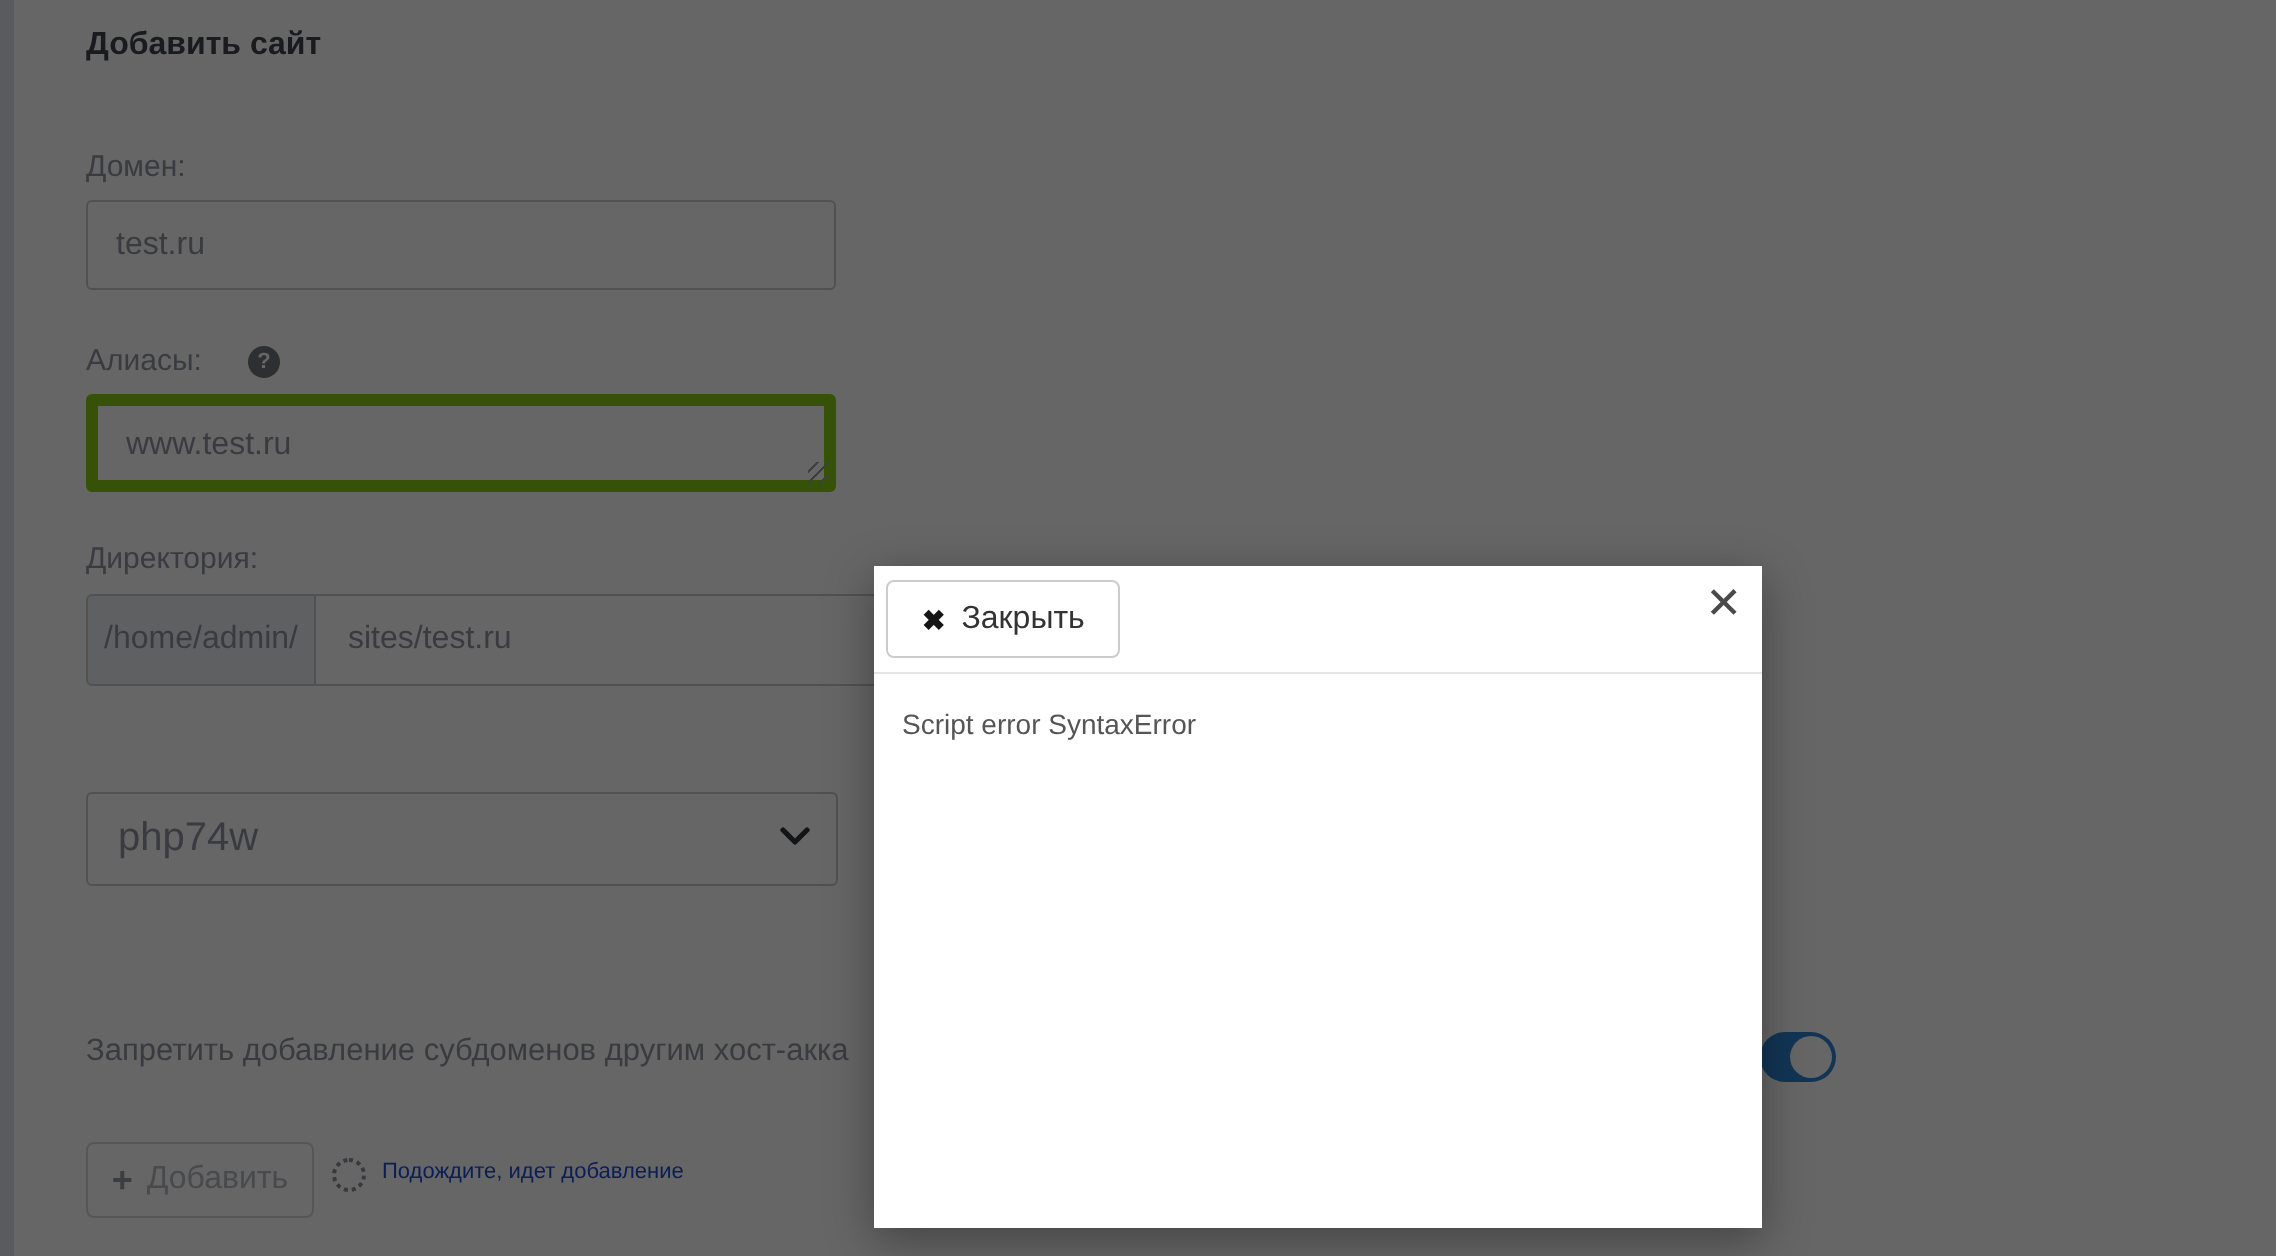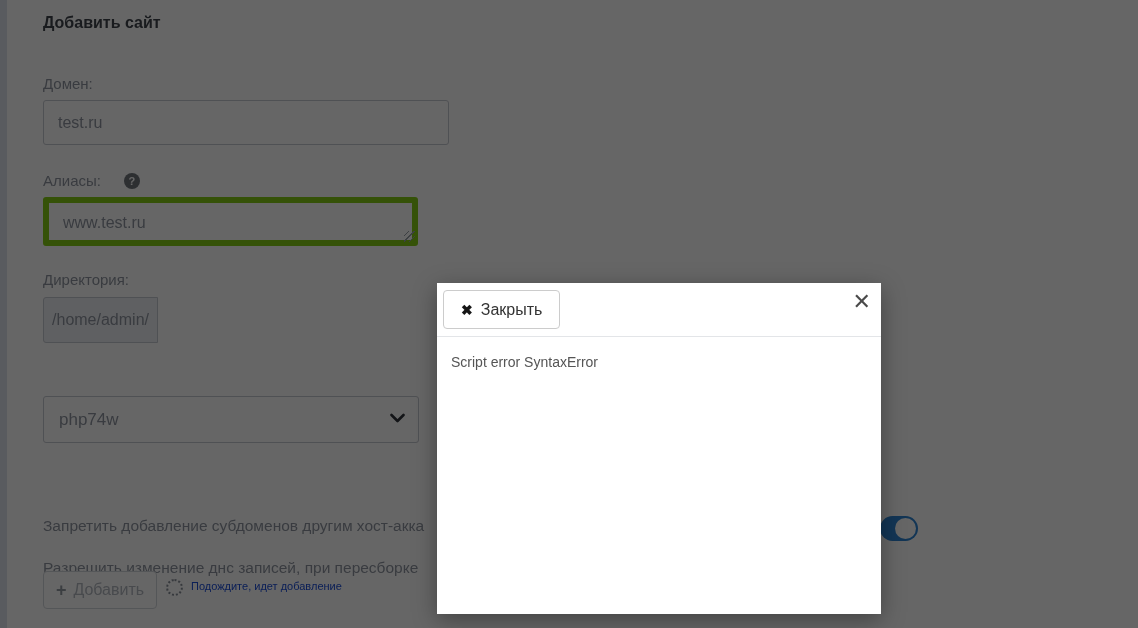--- a/index.html
+++ b/index.html
@@ -15,39 +15,39 @@
   .lbl-domain { left:43px; top:75px; }
   .lbl-aliases { left:43px; top:172px; display:flex; align-items:center; gap:23px; }
   .lbl-directory { left:43px; top:271px; }
   .lbl-php { left:43px; top:369px; }
 
   .help-icon { display:inline-flex; width:16px; height:16px; border-radius:50%; background:#70757c;
                color:#ffffff; font-size:11px; font-weight:bold; align-items:center; justify-content:center; }
 
   .text-input { position:absolute; border:1px solid #c6cad1; border-radius:3px; background:#fff;
                 font-family:"Liberation Sans", sans-serif; font-size:16px; color:#8f95a0; padding:0 14px; outline:none; }
-  .input-domain { left:43px; top:100px; width:406px; height:45px; }
+  .input-domain { left:43px; top:100px; width:375px; height:45px; }
 
   .textarea-aliases { position:absolute; left:43px; top:197px; width:375px; height:49px;
                 border:6px solid #84cc16; border-radius:3px; background:#fff; resize:none; overflow:hidden;
                 font-family:"Liberation Sans", sans-serif; font-size:16px; color:#8f95a0; padding:11px 14px; outline:none; }
   .resize-handle { position:absolute; left:404px; top:231px; width:11px; height:11px; z-index:2;
                 background:repeating-linear-gradient(135deg, transparent 0 3px, #9aa0a8 3px 4px); }
 
   .dir-group { position:absolute; left:43px; top:297px; height:46px; width:560px; display:flex; }
   .dir-prefix { width:115px; height:46px; background:#eef0f4; border:1px solid #c6cad1;
                 border-radius:3px 0 0 3px; display:flex; align-items:center; justify-content:center;
                 font-size:16px; color:#8f95a0; }
   .dir-input { flex:1; height:46px; margin-left:-1px; border:1px solid #c6cad1; border-radius:0 3px 3px 0;
                 background:#fff; font-family:"Liberation Sans", sans-serif; font-size:16px; color:#8f95a0;
                 padding:0 16px; outline:none; }
 
   .select-box { position:absolute; left:43px; top:396px; width:376px; height:47px; border:1px solid #c6cad1;
                 border-radius:3px; background:#fff; display:flex; align-items:center; padding:0 15px;
-                font-size:17px; color:#8f95a0; cursor:pointer; }
+                font-size:20px; color:#8f95a0; cursor:pointer; }
   .select-box svg { position:absolute; right:13px; top:16px; }
 
   .option-row { position:absolute; font-size:15.5px; color:#8f95a0; white-space:nowrap;margin-top:40px; }
   .opt-1 { left:43px; top:477px; }
   .opt-2 { left:43px; top:519px; }
 
   .toggle { position:absolute; left:880px; top:516px; width:38px; height:25px; border-radius:13px;
             background:#2f86d4; cursor:pointer; }
   .toggle .knob { position:absolute; right:2px; top:2px; width:21px; height:21px; border-radius:50%; background:#ffffff; }
 
@@ -88,31 +88,31 @@
   <div class="field-label lbl-aliases">
     <span>Алиасы:</span>
     <span class="help-icon">?</span>
   </div>
   <textarea class="textarea-aliases" style="">www.test.ru</textarea>
   <div class="resize-handle"></div>
 
   <label class="field-label lbl-directory">Директория:</label>
   <div class="dir-group">
     <div class="dir-prefix">/home/admin/</div>
+    <input class="dir-input" type="text" value="sites/test.ru" style="">
   </div>
 
   <div class="select-box">
     <span>php74w</span>
     <svg width="15" height="10" viewBox="0 0 15 10">
       <polyline points="1.5,2 7.5,8 13.5,2" fill="none" stroke="#30343a" stroke-width="2.6" stroke-linecap="round" stroke-linejoin="round"></polyline>
     </svg>
   </div>
 
   <div class="option-row opt-1">Запретить добавление субдоменов другим хост-акка</div>
-  <div class="option-row opt-2">Разрешить изменение днс записей, при пересборке</div>
 
   <div class="toggle">
     <div class="knob"></div>
   </div>
 
   <button class="add-btn" disabled="">
     <span class="plus">+</span>
     <span>Добавить</span>
   </button>
 

